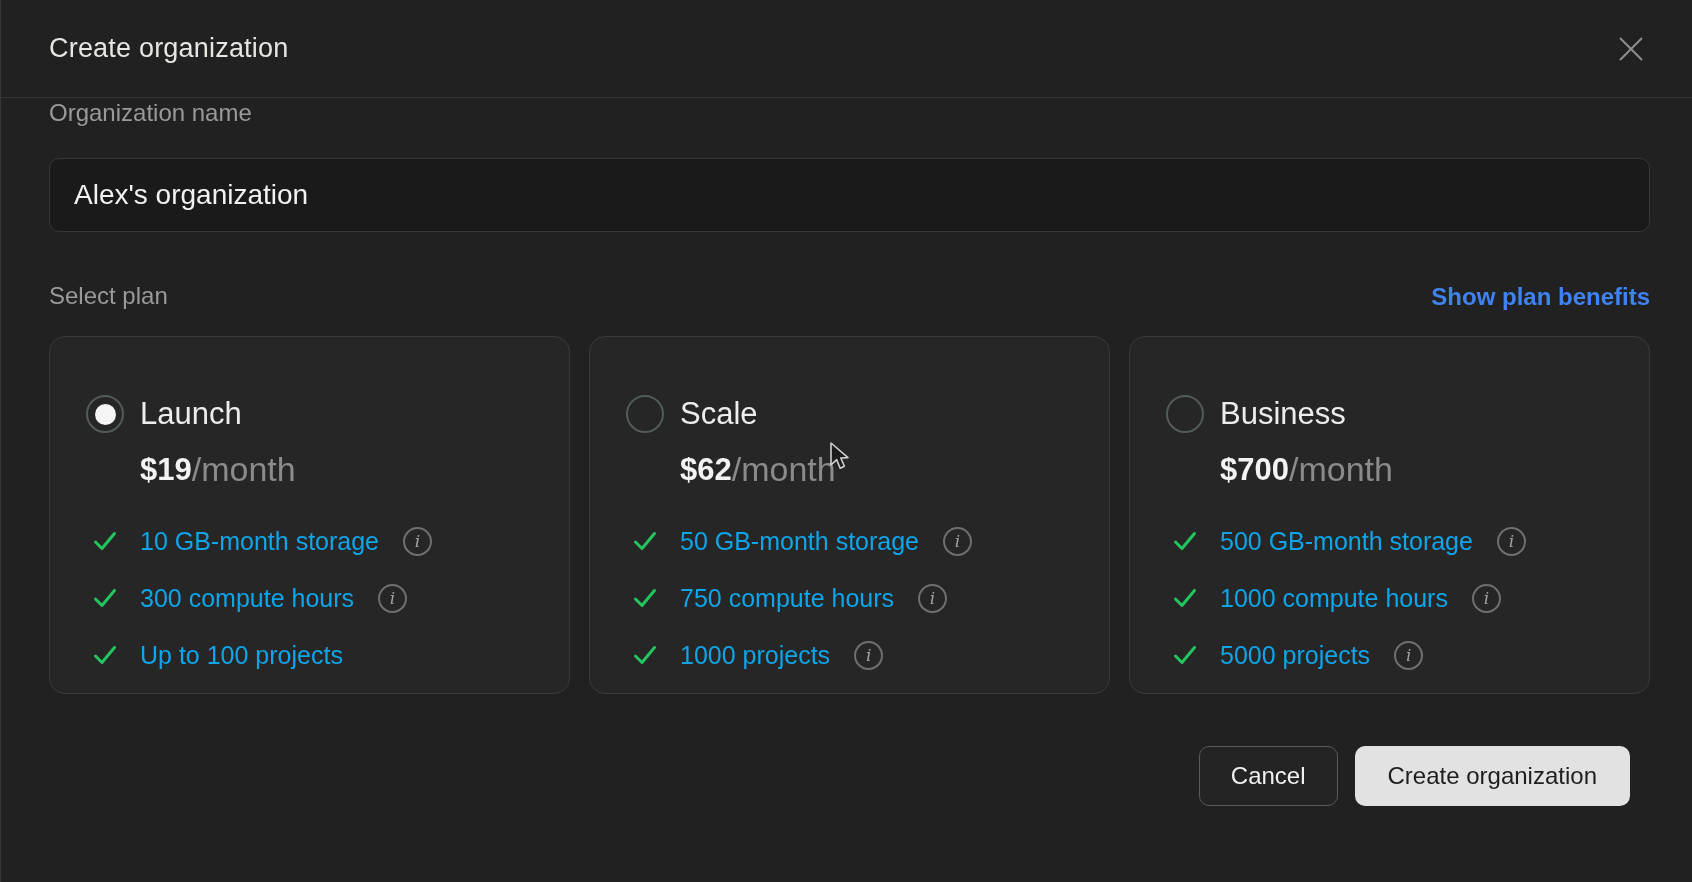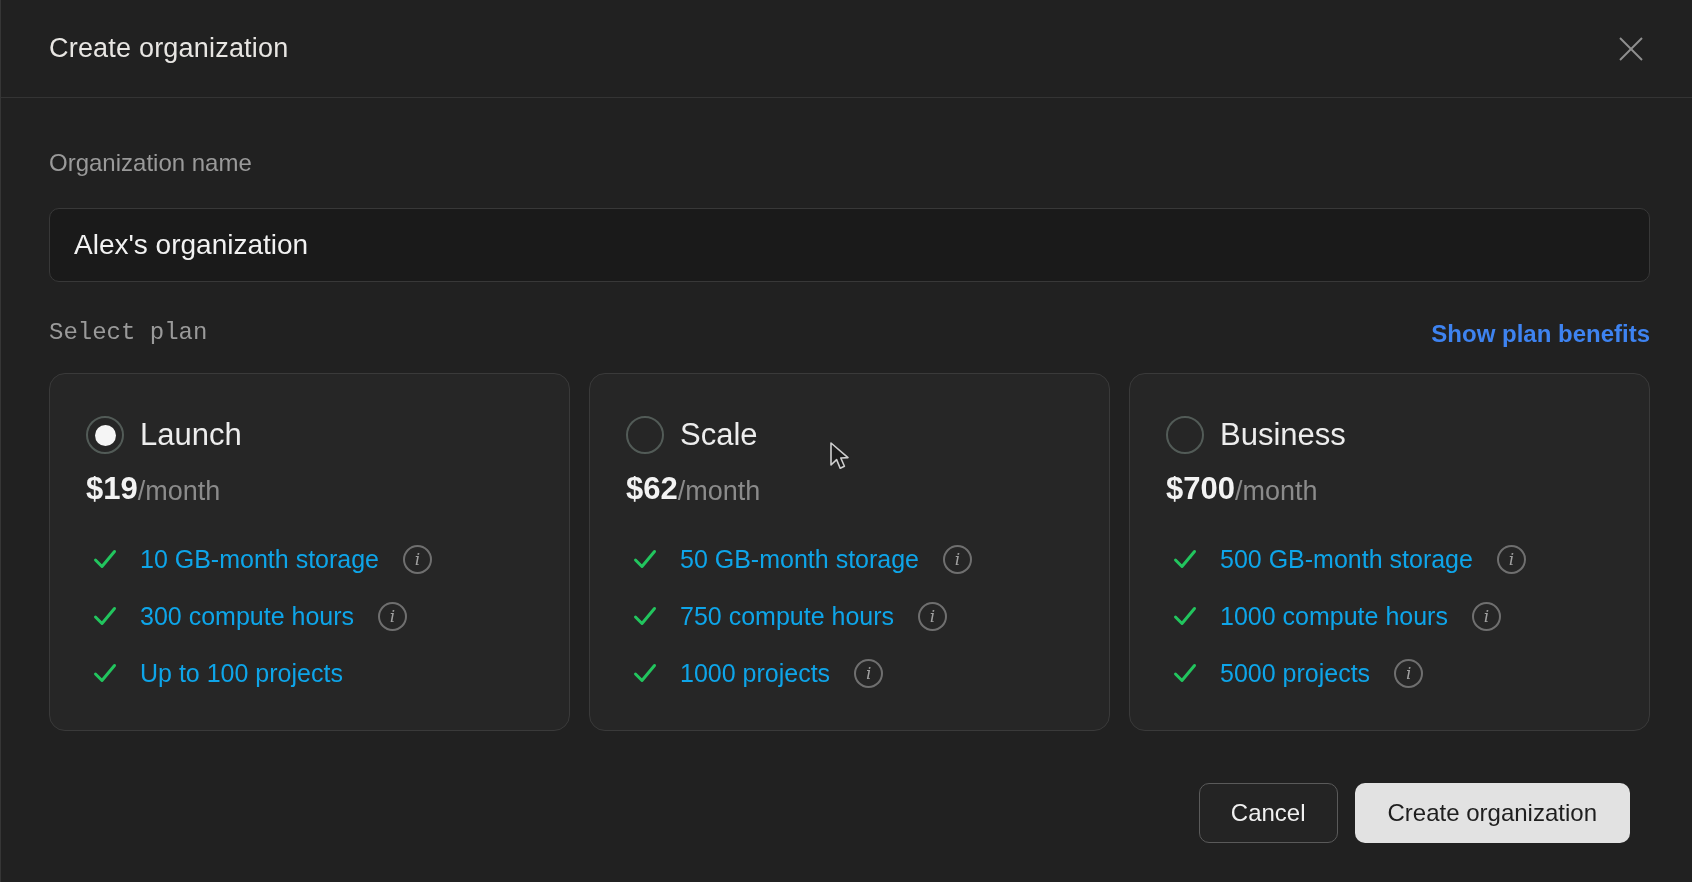--- a/index.html
+++ b/index.html
@@ -32,21 +32,20 @@
     width: 34px; height: 34px;
     display: flex; align-items: center; justify-content: center;
     cursor: pointer;
     background: none; border: none;
   }
 
   
   .modal-body { padding: 0 42px 0 48px; }
 
   .field-label {
-    margin-top: 50px;
     font-size: 24px;
     color: #9a9a9a;
     line-height: 30px;
   }
   .org-input {
     margin-top: 30px;
     width: 100%;
     height: 74px;
     background: #1a1a1a;
     border: 1px solid #383838;
@@ -77,21 +76,21 @@
     margin-top: 25px;
     display: flex;
     gap: 19px;
   }
   .plan-card {
     flex: 1 1 0;
     height: 358px;
     background: #262626;
     border: 1px solid #3a3a3a;
     border-radius: 16px;
-    padding: 42px 28px 0 36px;
+    padding: 58px 28px 0 36px;
     cursor: pointer;
   }
   .plan-head {
     display: flex;
     align-items: center;
     gap: 16px;
   }
   .radio {
     width: 38px; height: 38px;
     border: 2px solid #525b57;
@@ -103,31 +102,32 @@
     width: 21px; height: 21px;
     border-radius: 50%;
     background: #f5f5f5;
   }
   .plan-name {
     font-size: 31px;
     font-weight: 500;
     color: #ededed;
   }
   .plan-price-row {
+    margin-left: 54px;
     margin-top: 17px;
     display: flex;
-    align-items: flex-end;
+    align-items: center;
   }
   .plan-price {
     font-size: 31px;
     font-weight: 700;
     color: #f3f3f3;
   }
   .plan-period {
-    font-size: 27px;
+    font-size: 34px;
     color: #8b8b8b;
   }
   .plan-features {
     list-style: none;
     margin-top: 37px;
   }
   .plan-features li {
     display: flex;
     align-items: center;
     gap: 22px;
@@ -206,21 +206,21 @@
     </span>
   </button>
 </div>
 
 <div class="modal-body">
 
   <div class="field-label">Organization name</div>
   <input class="org-input" type="text" value="Alex's organization" style="">
 
   <div class="plan-row-head">
-    <div class="field-label" style="margin-top:0;font-family:Liberation Mono, monospace;">Select plan</div>
+    <div class="field-label" style="margin-top:13px;">Select plan</div>
     <a class="benefits-link">Show plan benefits</a>
   </div>
 
   <div class="plans">
 
     <div class="plan-card">
       <div class="plan-head">
         <div class="radio">
           <div class="radio-dot"></div>
         </div>

